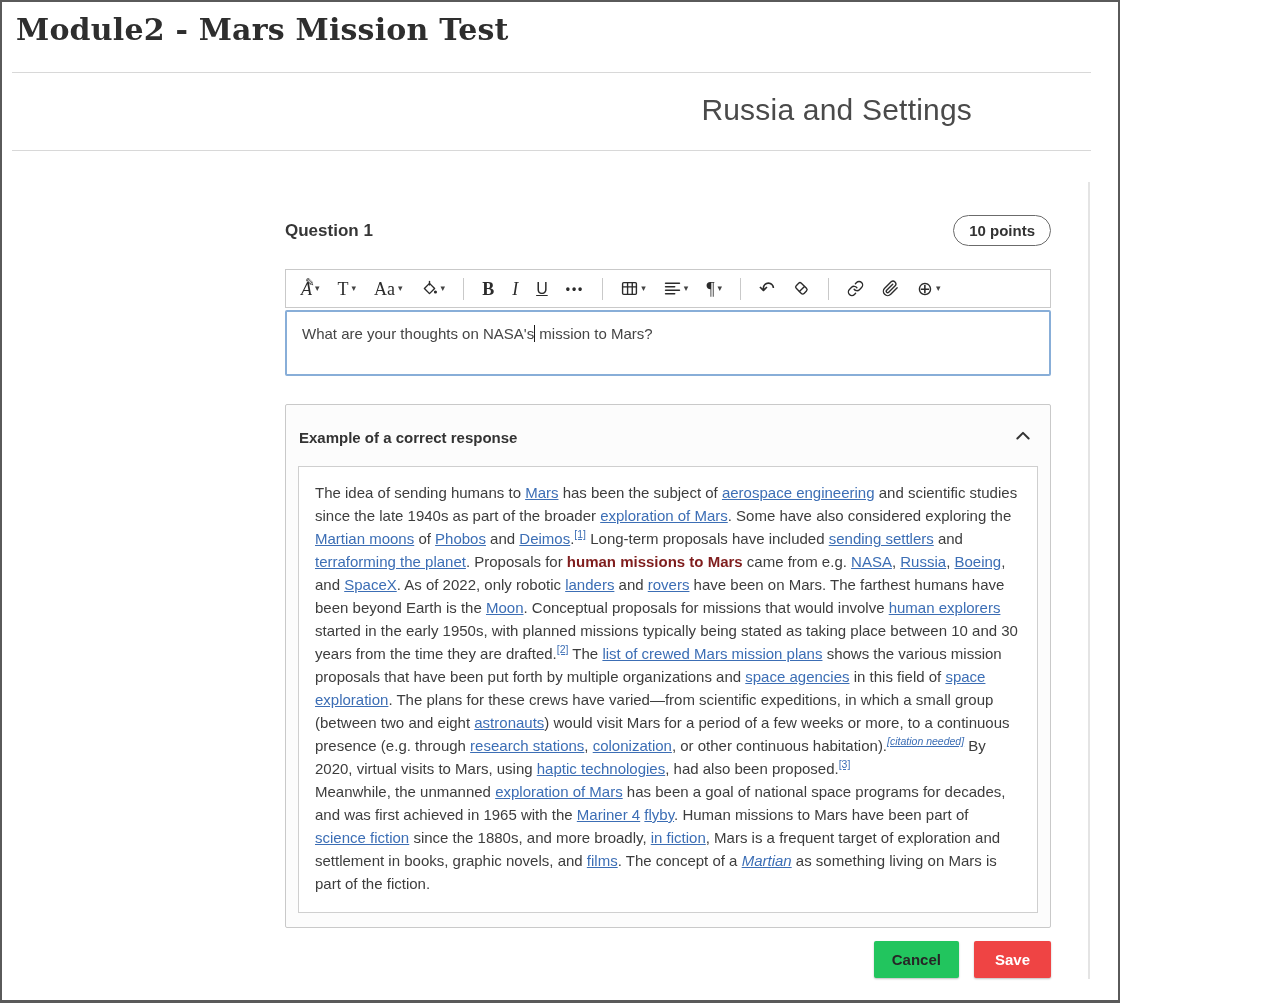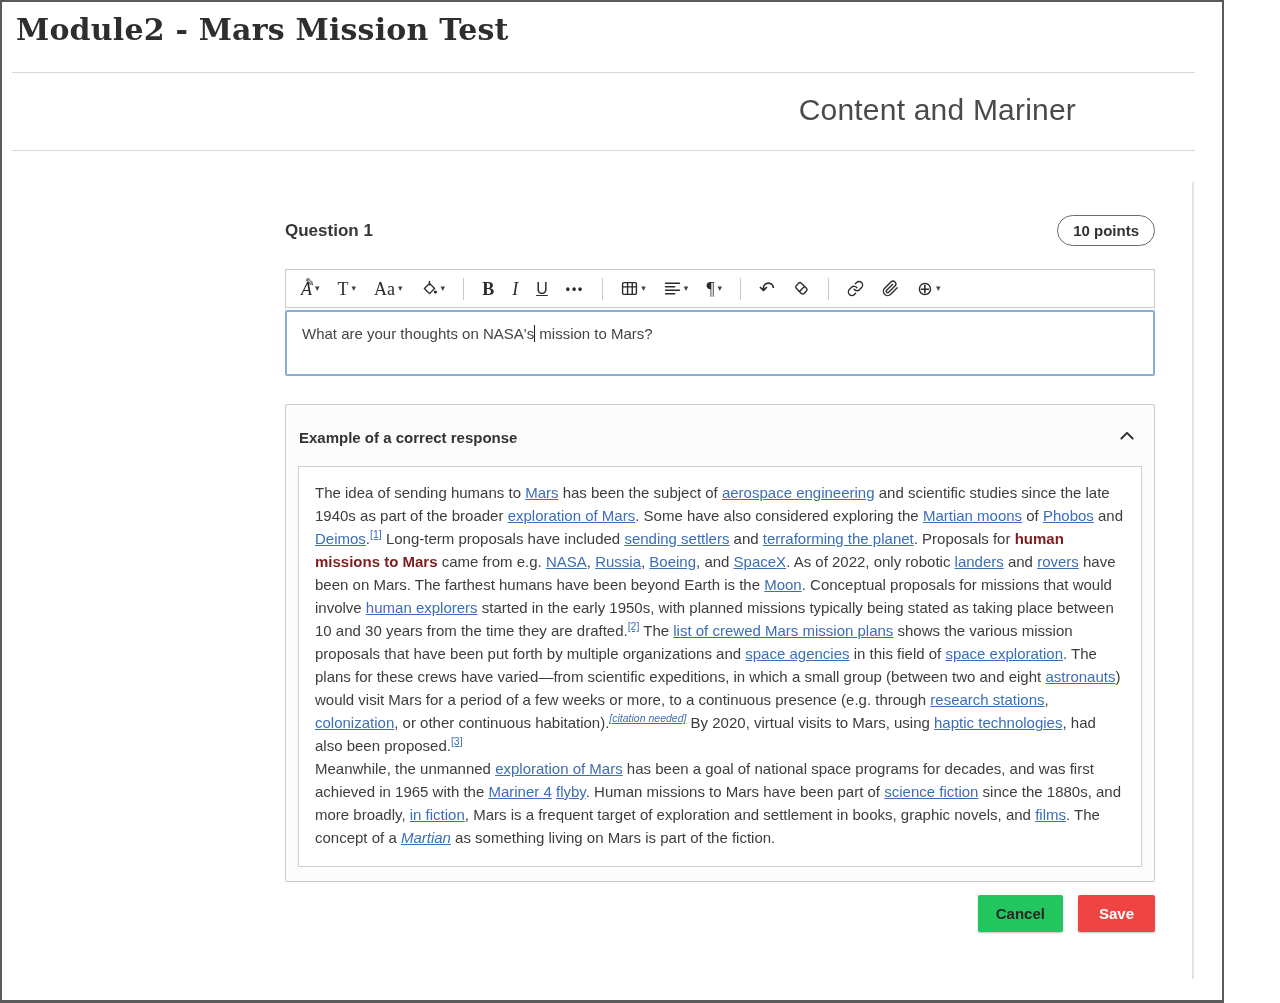--- a/index.html
+++ b/index.html
@@ -1,18 +1,18 @@
 <!DOCTYPE html>
 <html><head>
 <meta charset="utf-8">
 <style>
   * { margin:0; padding:0; box-sizing:border-box; }
   html,body { background:#fff; }
   body { width:1280px; height:1003px; font-family:"Liberation Sans", sans-serif; color:#3d3d3d; }
-  .page { width:1224px; height:1003px; border:2px solid #5a5a5a; border-bottom-width:3px; background:#fff; position:relative; overflow:hidden; }
+  .page { width:1120px; height:1003px; border:2px solid #5a5a5a; border-bottom-width:3px; background:#fff; position:relative; overflow:hidden; }
 
   
   .title-bar { padding:10px 0 0 14px; height:70px; }
   .title-bar h1 { font-family:"DejaVu Serif","Liberation Serif",serif; font-size:30px; font-weight:600; color:#2e2e2e; letter-spacing:.2px; }
   .rule { border-top:1px solid #d8d8d8; margin:0 27px 0 10px; }
   .section-head { height:77px; padding:20px 146px 0 0; text-align:right; }
   .section-head h2 { font-size:30px; font-weight:300; color:#4a4a4a; letter-spacing:.2px; }
 
   
   main { padding:0 67px 0 283px; }
@@ -63,21 +63,21 @@
 <body>
 
 <div class="page">
 
   <div class="title-bar">
     <h1>Module2 - Mars Mission Test</h1>
   </div>
   <div class="rule"></div>
 
   <div class="section-head">
-    <h2>Content and Mariner</h2>
+    <h2>Russia and Settings</h2>
   </div>
   <div class="rule"></div>
 
   <main>
 
     <div class="question-row">
       <h3>Question 1</h3>
       <span class="points-pill">10 points</span>
     </div>
 

